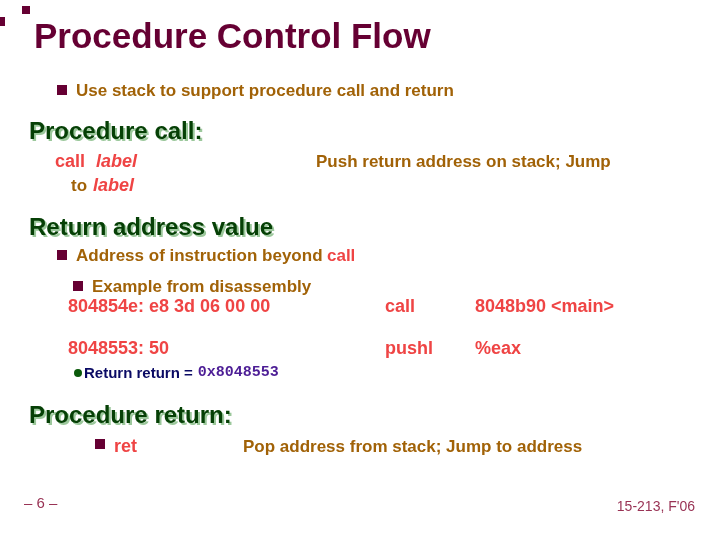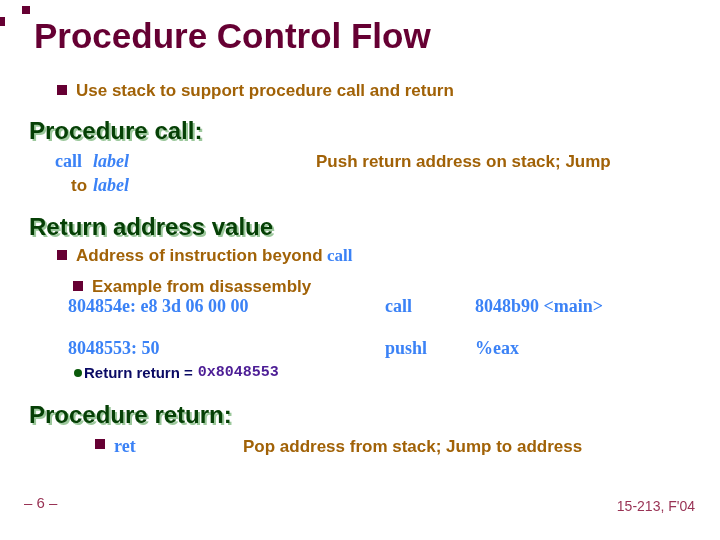--- a/index.html
+++ b/index.html
@@ -28,21 +28,21 @@
   .h2{
     font-size:24px;font-weight:bold;color:#064006;
     text-shadow:2px 2px 0 #9cc89c;
   }
   .h2a{left:29px;top:117px;}
   .h2b{left:29px;top:213px;}
   .h2c{left:29px;top:401px;}
 
   
   .body-bold{font-size:17px;font-weight:bold;color:#a16207;}
-  .mono{font-family:Liberation Serif, serif;font-weight:bold;color:#3b82f6;font-size:18px;}
+  .mono{font-family:Liberation Sans, sans-serif;font-weight:bold;color:#ef4444;font-size:18px;}
   .mono-i{font-style:italic;}
 
   
   .sq{display:inline-block;width:10px;height:10px;background:#660033;flex:none;}
   .bullet{display:flex;align-items:flex-start;}
   .bullet .sq{margin-top:4px;margin-right:9px;}
 
   .b-intro{left:57px;top:81px;}
   .b-addr{left:57px;top:246px;}
   .b-ex{left:57px;top:277px;margin-left:16px;}
@@ -130,15 +130,15 @@
 
   <div class="abs h2 h2c">Procedure return:</div>
 
   <div class="abs bullet b-ret">
     <span class="sq"></span>
     <span class="mono ret-code">ret</span>
   </div>
   <div class="abs desc-pop body-bold">Pop address from stack; Jump to address</div>
 
   <div class="abs footer-left">– 6 –</div>
-  <div class="abs footer-right">15-213, F'04</div>
+  <div class="abs footer-right">15-213, F'06</div>
 
 </div>
 
 </body></html>

